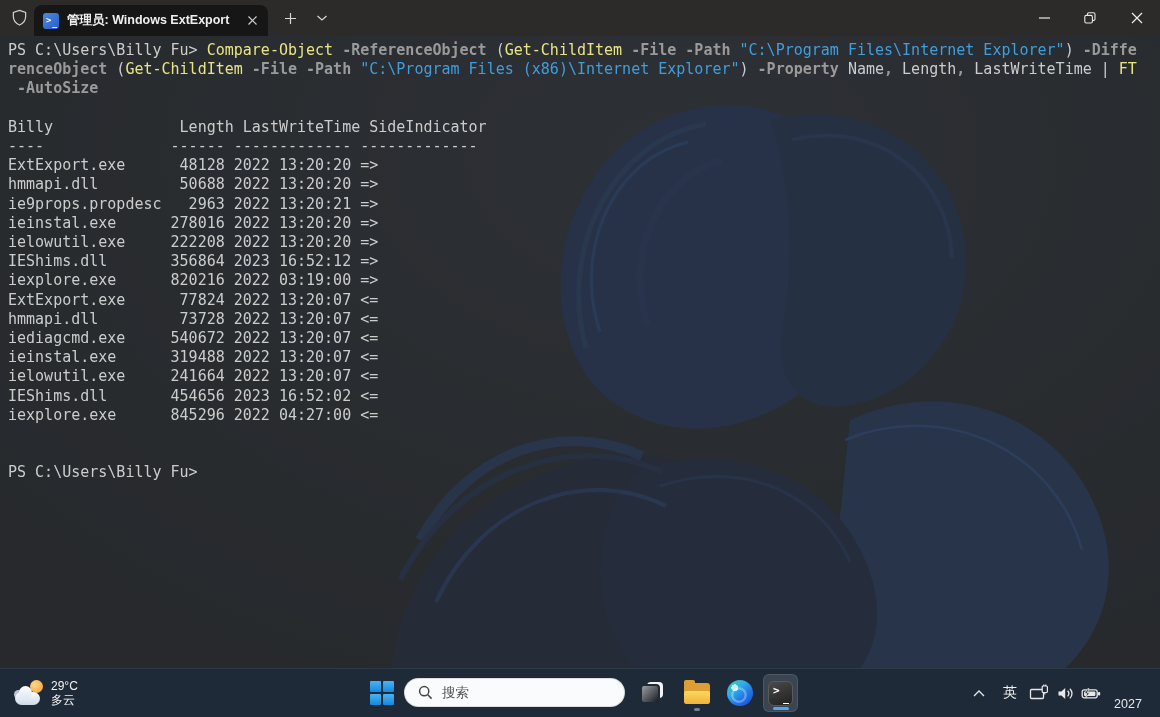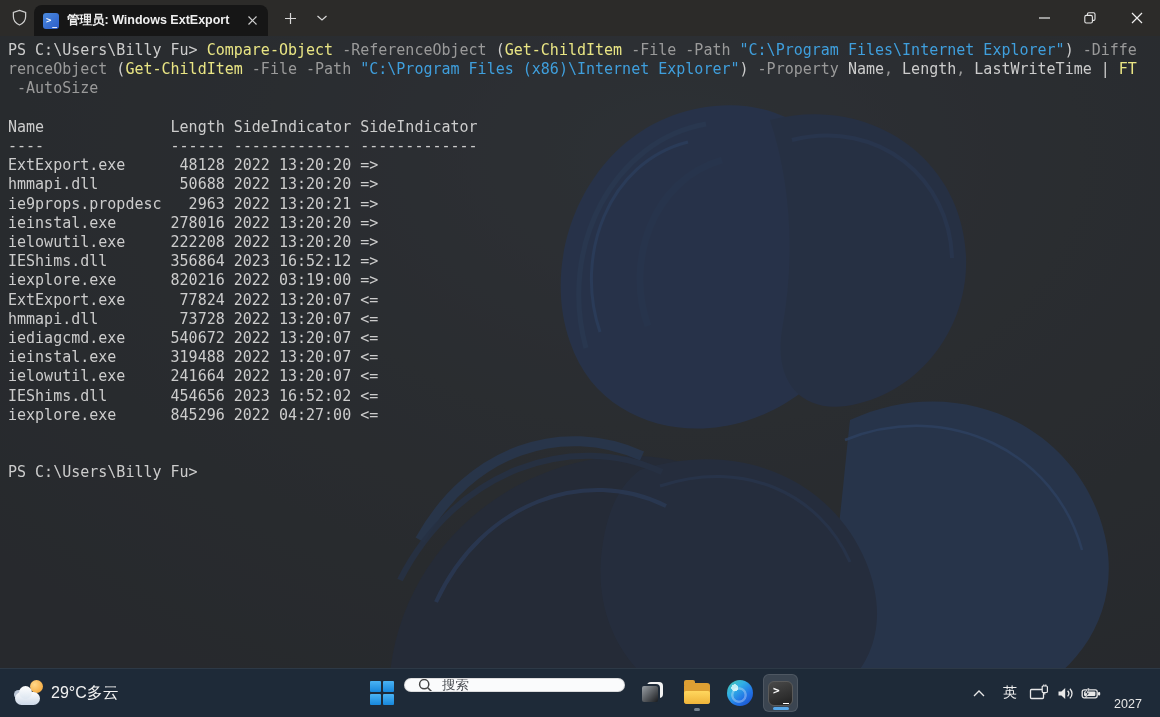--- a/index.html
+++ b/index.html
@@ -23,40 +23,40 @@
   .tb-btn{position:absolute;top:7px;width:24px;height:22px;display:flex;align-items:center;justify-content:center;border-radius:4px;}
   .tb-plus{left:278px;} .tb-chevron{left:310px;}
   .win-ctl{position:absolute;top:0;height:36px;display:flex;align-items:center;justify-content:center;}
   .ctl-min{left:1021px;width:46px;} .ctl-restore{left:1067px;width:46px;} .ctl-close{left:1113px;width:47px;}
 
   .terminal-viewport{position:absolute;left:0;top:36px;width:1160px;height:632px;z-index:10;}
   .terminal-tint{position:absolute;inset:0;background:var(--terminal-tint,rgba(64,66,68,0.55));}
   pre.term{position:absolute;left:8px;top:5px;margin:0;z-index:11;
     font-family:"DejaVu Sans Mono",monospace;font-size:15px;line-height:19.2px;white-space:pre;}
   .tk-plain{color:var(--tk-plain,#ccc);} .tk-command{color:var(--tk-command,#e9e584);}
-  .tk-parameter{color:var(--tk-parameter,#9a9a9a);} .tk-string{color:var(--tk-string,#3f9fdd);}
+  .tk-parameter{color:var(--tk-parameter,#9a9a9a);font-weight:bold;} .tk-string{color:var(--tk-string,#3f9fdd);}
 
   
   .taskbar{position:absolute;left:0;top:668px;width:1160px;height:49px;background:var(--taskbar-bg,#1e2a38);
     border-top:1px solid rgba(255,255,255,0.07);box-sizing:border-box;z-index:40;}
   .tb-item{position:absolute;display:flex;align-items:center;justify-content:center;}
 
   .weather{left:10px;top:0;height:48px;gap:7px;padding:0 4px;}
   .w-icon{position:relative;width:30px;height:26px;}
   .w-sun{position:absolute;right:1px;top:0;width:13px;height:13px;border-radius:50%;background:radial-gradient(circle at 35% 35%,#ffd889,#f29e2e);}
   .w-cloudback{position:absolute;left:0;bottom:7px;width:16px;height:9px;border-radius:6px;background:#b9c4d4;}
   .w-cloudfront{position:absolute;left:1px;bottom:1px;width:25px;height:13px;border-radius:8px;background:linear-gradient(180deg,#fdfdfe,#cdd9e8);}
   .w-cloudfront::before{content:'';position:absolute;left:4px;top:-6px;width:13px;height:13px;border-radius:50%;background:linear-gradient(180deg,#ffffff,#dde6f0);}
-  .w-text{display:flex;flex-direction:row;justify-content:center;color:#f2f2f2;font-size:16px;line-height:14px;}
+  .w-text{display:flex;flex-direction:column;justify-content:center;color:#f2f2f2;font-size:12px;line-height:14px;}
 
   .start{left:363px;top:4px;width:38px;height:40px;border-radius:5px;}
   .start-grid{display:grid;grid-template-columns:11px 11px;grid-template-rows:11px 11px;gap:2px;}
   .start-grid i{display:block;background:linear-gradient(180deg,#4ab3f4,#1787dc);border-radius:1px;}
 
-  .searchbox{left:404px;top:9px;width:221px;height:14px;background:#fafbfc;border:1px solid rgba(0,0,0,0.12);
+  .searchbox{left:404px;top:9px;width:221px;height:29px;background:#fafbfc;border:1px solid rgba(0,0,0,0.12);
     border-radius:17px;box-sizing:border-box;display:flex;align-items:center;overflow:hidden;}
   .search-glyph{margin:0 9px 0 13px;display:flex;}
   .search-label{color:#4e5257;font-size:13.5px;flex:1;}
   .search-art{width:58px;height:29px;margin-left:auto;position:relative;border-radius:0 15px 15px 0;overflow:hidden;background:
     radial-gradient(26px 9px at 58% 24%, #9aa2ae 0 55%, rgba(154,162,174,0) 56%),
     radial-gradient(60px 34px at 72% 120%, #c8analyze 0, transparent 0),
     radial-gradient(70px 42px at 78% 128%, #b8405f 0 52%, #d4607f 53% 66%, #eeb8c4 67% 78%, #f2e2d2 79% 88%, rgba(250,251,252,0) 89%),
     radial-gradient(46px 30px at 30% 135%, #a23a56 0 60%, rgba(250,251,252,0) 61%),
     linear-gradient(90deg,#fafbfc 0%, #f7f2ea 40%, #f3e8dd 100%);}
   .search-art::before{content:'';position:absolute;inset:0;background:linear-gradient(90deg,#fafbfc 0,rgba(250,251,252,0) 40%);}
@@ -118,21 +118,21 @@
       </g>
     </svg>
   </div>
 
   <div class="terminal-viewport">
     <div class="terminal-tint"></div>
     <pre class="term"><span class="tk-plain">PS C:\Users\Billy Fu&gt; </span><span class="tk-command">Compare-Object</span><span class="tk-parameter"> -ReferenceObject</span><span class="tk-plain"> (</span><span class="tk-command">Get-ChildItem</span><span class="tk-parameter"> -File -Path</span><span class="tk-string"> "C:\Program Files\Internet Explorer"</span><span class="tk-plain">)</span><span class="tk-parameter"> -Diffe</span>
 <span class="tk-parameter">renceObject</span><span class="tk-plain"> (</span><span class="tk-command">Get-ChildItem</span><span class="tk-parameter"> -File -Path</span><span class="tk-string"> "C:\Program Files (x86)\Internet Explorer"</span><span class="tk-plain">)</span><span class="tk-parameter"> -Property</span><span class="tk-plain"> Name</span><span class="tk-parameter">,</span><span class="tk-plain"> Length</span><span class="tk-parameter">,</span><span class="tk-plain"> LastWriteTime</span><span class="tk-plain"> | </span><span class="tk-command">FT</span>
 <span class="tk-parameter"> -AutoSize</span>
 
-<span class="tk-plain">Name              Length SideIndicator SideIndicator</span>
+<span class="tk-plain">Billy              Length LastWriteTime SideIndicator</span>
 <span class="tk-plain">----              ------ ------------- -------------</span>
 <span class="tk-plain">ExtExport.exe      48128 2022 13:20:20 =&gt;</span>
 <span class="tk-plain">hmmapi.dll         50688 2022 13:20:20 =&gt;</span>
 <span class="tk-plain">ie9props.propdesc   2963 2022 13:20:21 =&gt;</span>
 <span class="tk-plain">ieinstal.exe      278016 2022 13:20:20 =&gt;</span>
 <span class="tk-plain">ielowutil.exe     222208 2022 13:20:20 =&gt;</span>
 <span class="tk-plain">IEShims.dll       356864 2023 16:52:12 =&gt;</span>
 <span class="tk-plain">iexplore.exe      820216 2022 03:19:00 =&gt;</span>
 <span class="tk-plain">ExtExport.exe      77824 2022 13:20:07 &lt;=</span>
 <span class="tk-plain">hmmapi.dll         73728 2022 13:20:07 &lt;=</span>

